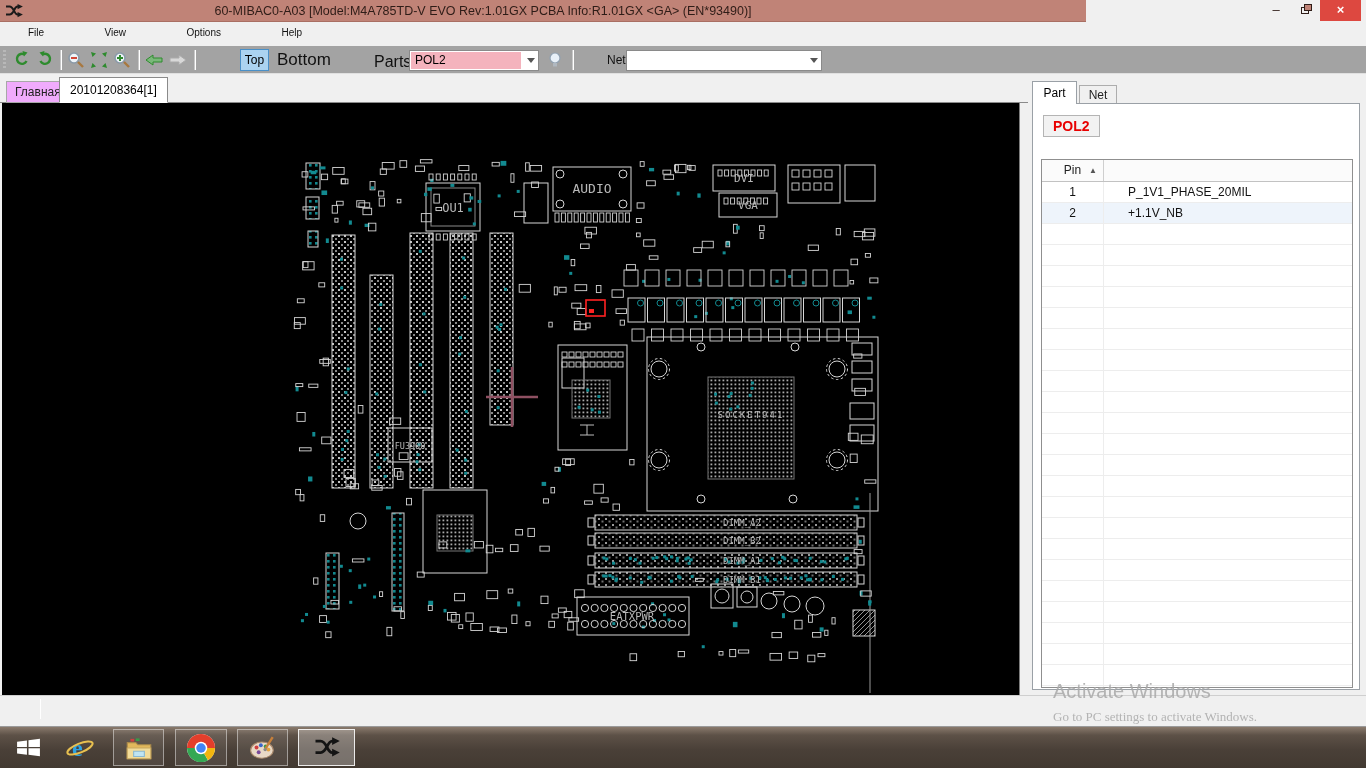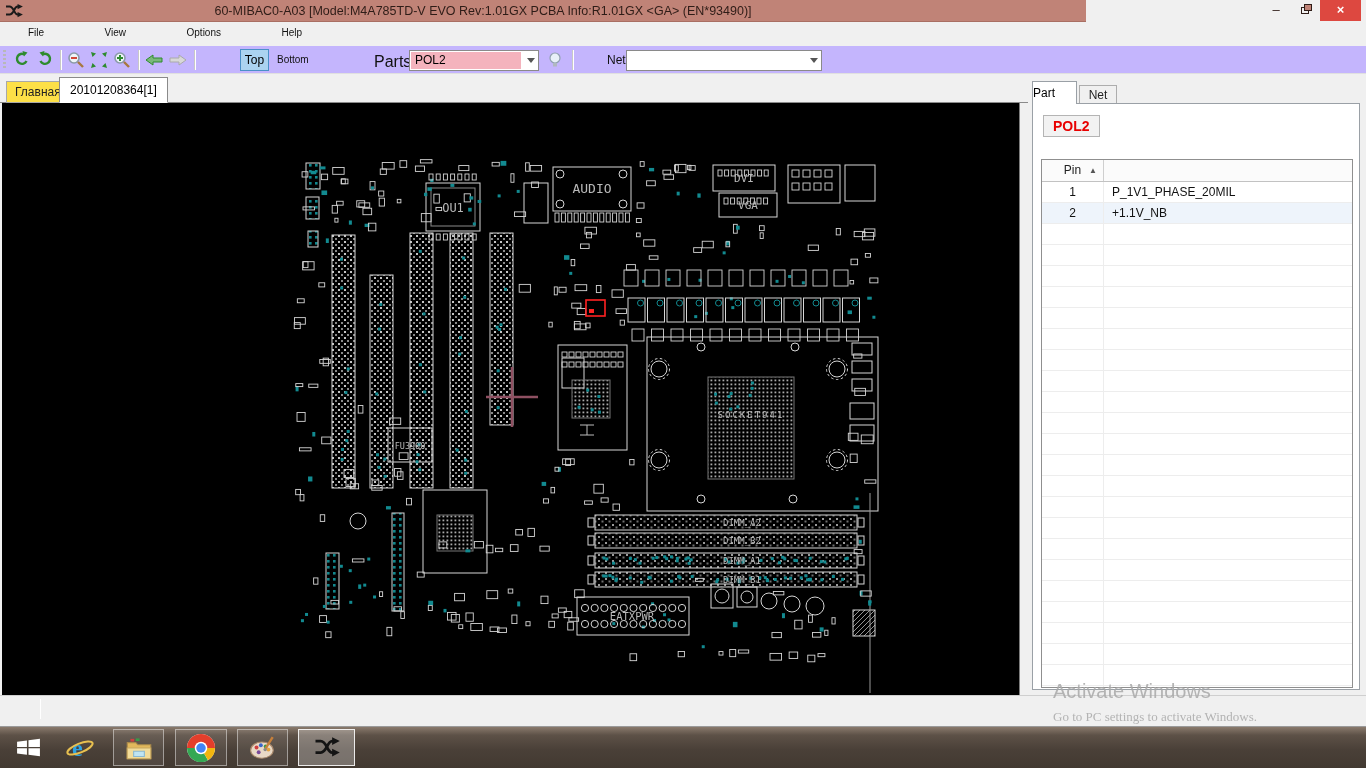--- a/index.html
+++ b/index.html
@@ -20,71 +20,71 @@
   #btn-max .sq { position:absolute; border:1px solid #2e1c17; background:transparent; }
   #btn-max .sq.b { left:9px; top:7px; width:8px; height:7px; }
   #btn-max .sq.f { left:12px; top:4px; width:8px; height:7px; background:#c08377; }
   #btn-close { left:1320px; width:41px; background:#dd4840; color:#fff; font-size:13px; font-weight:bold; }
 
   
   #menubar { position:absolute; left:0; top:22px; width:1366px; height:24px; background:#f0f0f0; }
   .menu-item { display:inline-block; padding:4px 28px; font-size:10px; color:#111; }
 
   
-  #toolbar { position:absolute; left:0; top:46px; width:1366px; height:28px; background:#c4b5fd;
+  #toolbar { position:absolute; left:0; top:46px; width:1366px; height:28px; background:#a3a3a3;
     border-bottom:1px solid #e0e0e0; }
   #toolbar .grip { position:absolute; left:3px; top:4px; width:3px; height:20px;
     background:repeating-linear-gradient(180deg,#b8b8b8 0 2px,transparent 2px 4px); }
   .tbtn { position:absolute; top:4px; width:20px; height:20px; }
   .tsep { position:absolute; top:4px; width:1px; height:20px; background:#c8c8c8; box-shadow:1px 0 0 #fff; }
   #btn-top { position:absolute; left:240px; top:3px; width:29px; height:22px; background:#abd3f0;
     border:1px solid #4a90c8; font-size:12px; text-align:center; line-height:20px; color:#000; }
-  #lbl-bottom { position:absolute; left:271px; top:3px; height:22px; line-height:22px; font-size:10px; color:#111; padding:0 6px; }
+  #lbl-bottom { position:absolute; left:271px; top:3px; height:22px; line-height:22px; font-size:17px; color:#111; padding:0 6px; }
   #lbl-parts { position:absolute; left:374px; top:7px; font-size:16px; color:#111; }
   #combo-parts { position:absolute; left:409px; top:4px; width:130px; height:21px; border:1px solid #8a8a8a; background:#fff; }
   #combo-parts .val { position:absolute; left:1px; top:1px; right:17px; bottom:1px; background:#f4b3bd;
     font-size:12px; line-height:17px; padding-left:4px; color:#000; }
   .combo-arrow { position:absolute; right:3px; top:7px; width:0; height:0;
     border-left:4px solid transparent; border-right:4px solid transparent; border-top:5px solid #555; }
   #bulb { position:absolute; left:546px; top:5px; width:18px; height:18px; }
   #lbl-nets { position:absolute; left:592px; top:7px; font-size:12px; color:#111;margin-left:15px; }
   #combo-nets { position:absolute; left:626px; top:4px; width:196px; height:21px; border:1px solid #8a8a8a; background:#fff; }
 
   
   #tabstrip { position:absolute; left:0; top:74px; width:1028px; height:29px; background:#f0f0f0;
     border-bottom:1px solid #8a8a8a; }
   .doctab { position:absolute; font-size:12px; }
   #tab-glavnaya { left:6px; top:7px; height:22px; padding:0 8px; line-height:21px;
-    background:#fde047; border:1px solid #a8a8a8; color:#222; }
+    background:#f0abfc; border:1px solid #a8a8a8; color:#222; }
   #tab-board { left:59px; top:3px; height:26px; padding:0 10px; line-height:24px;
     background:#fff; border:1px solid #8a8a8a; border-bottom:1px solid #fff; color:#000; z-index:2; }
 
   
   #canvas { position:absolute; left:2px; top:103px; width:1018px; height:592px; background:#000;
     border-right:1px solid #7c7c7c; }
   #board-svg text { font-family:"DejaVu Sans Mono", monospace; fill:#b9b9b9; }
 
   
   #panel-tab-part { position:absolute; left:1032px; top:81px; width:45px; height:23px; background:#fff;
-    border:1px solid #9aa0a6; border-bottom:none; z-index:3; font-size:12px; text-align:left; line-height:22px; color:#000; }
+    border:1px solid #9aa0a6; border-bottom:none; z-index:3; font-size:12px; text-align:center; line-height:22px; color:#000; }
   #panel-tab-net { position:absolute; left:1079px; top:85px; width:38px; height:19px; background:#f0f0f0;
     border:1px solid #adadad; border-bottom:none; font-size:12px; text-align:center; line-height:18px; color:#222; }
   #panel-body { position:absolute; left:1032px; top:103px; width:328px; height:587px; background:#fff;
     border:1px solid #9aa0a6; z-index:2; }
   #part-badge { position:absolute; left:10px; top:11px; padding:2px 9px; background:#f2f2f2;
     border:1px solid #b4b4b4; color:#e80000; font-weight:bold; font-size:14px; }
   #pin-table { position:absolute; left:8px; top:55px; width:312px; height:529px; border:1px solid #8f8f8f; overflow:hidden; background:#fff; }
   #thead { display:flex; height:22px; background:#fbfbfb; border-bottom:1px solid #c2c2c2; font-size:12px; color:#222; }
   #th-pin { width:62px; border-right:1px solid #cfcfcf; padding-top:3px; text-align:center; position:relative; }
   #th-pin .sort { position:absolute; right:6px; top:6px; font-size:8px; color:#555; }
   #th-net { flex:1; padding:3px 0 0 8px; }
   .trow { display:flex; height:21px; border-bottom:1px solid #ededed; font-size:12px; color:#111; }
   .trow.sel { background:#eef4fb; }
   .cpin { width:62px; border-right:1px solid #ededed; text-align:center; padding-top:3px; }
-  .cnet { flex:1; padding:3px 0 0 8px; white-space:nowrap; }
+  .cnet { flex:1; padding:3px 0 0 8px; white-space:nowrap;margin-left:16px; }
 
   
   #watermark { position:absolute; left:1053px; top:640px; z-index:5; pointer-events:none; color:#a9a9a9; opacity:.85; }
   #watermark .l1 { font-size:20px; font-weight:300;margin-top:40px; }
   #watermark .l2 { font-size:13px; margin-top:6px;font-family:Liberation Serif, serif; }
 
   
   #statusbar { position:absolute; left:0; top:695px; width:1366px; height:32px; background:#f0f0f0;
     border-top:1px solid #cfcfcf; border-bottom:1px solid #9a9a9a; }
   #statusbar .nub { position:absolute; left:40px; top:3px; width:1px; height:20px; background:#fff; }

